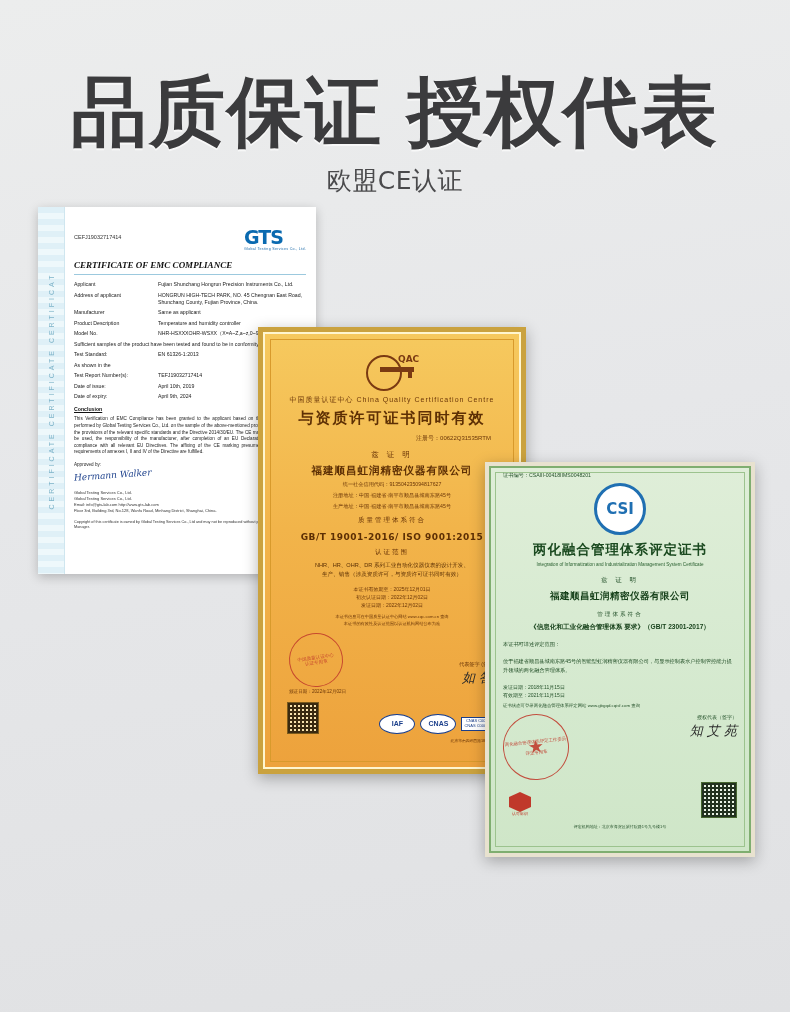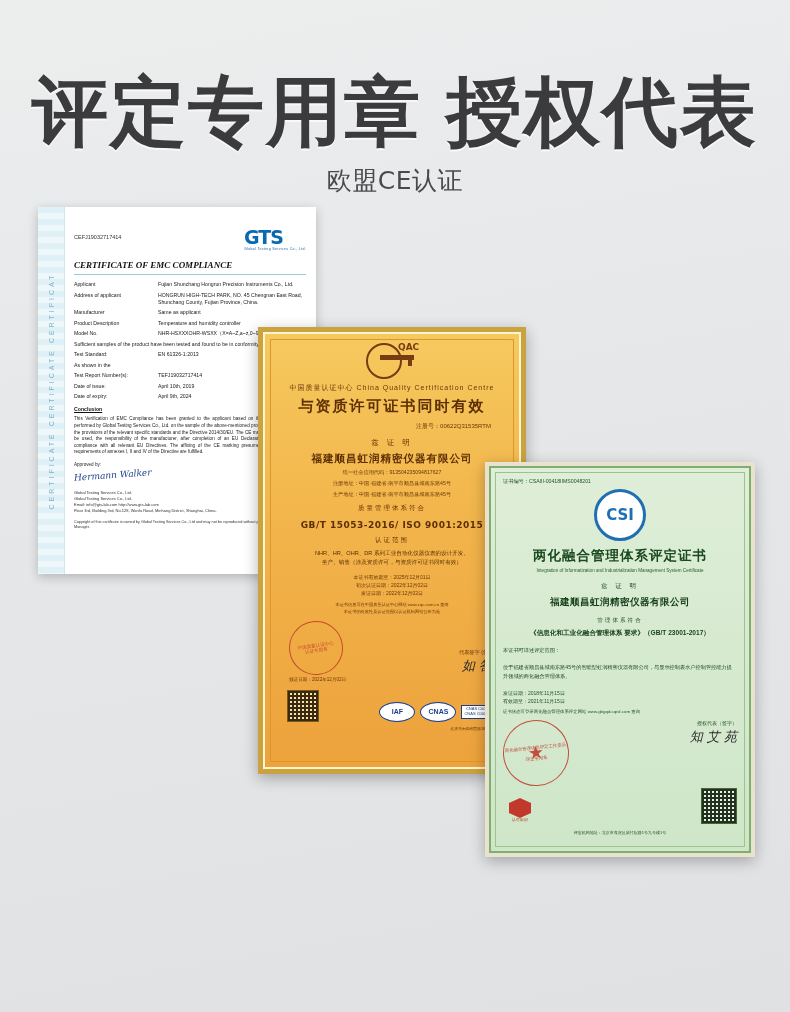--- a/index.html
+++ b/index.html
@@ -204,21 +204,21 @@
     border: 2px solid #fff6cf;
     box-sizing: border-box;
     position: relative;
     overflow: hidden;
   }
   .cert2 .inner:before {
     content:"";
     position:absolute; left:5px; right:5px; top:5px; bottom:5px;
     border: 1px solid #d89a2c;
   }
-  .c2-wrap { position:relative; padding: 8px 18px; text-align:center; color:#5a2f05; }
+  .c2-wrap { position:relative; padding: 20px 18px; text-align:center; color:#5a2f05; }
   .qac-seal {
     width: 60px; height: 36px;
     margin: 0 auto 5px auto;
     position: relative;
   }
   .qac-seal .ring {
     position:absolute; left: 4px; top: 1px;
     width: 32px; height: 32px;
     border: 2.5px solid #7a3a12;
     border-radius: 50%;
@@ -302,21 +302,21 @@
     box-shadow: 0 4px 14px rgba(0,0,0,0.28);
     z-index: 4;
   }
   .cert3 .inner {
     width:100%; height:100%;
     background: linear-gradient(180deg,#dfeed8 0%, #d6ead0 50%, #cfe6c8 100%);
     border: 2px solid #7fae70;
     box-sizing: border-box;
     position: relative;
     overflow:hidden;
-    padding: 10px 12px;
+    padding: 4px 12px;
   }
   .cert3 .inner:before{
     content:"";
     position:absolute; left:4px; right:4px; top:4px; bottom:4px;
     border:1px solid #9cc38e;
   }
   .c3-wrap { position:relative; text-align:center; color:#1d4a22;}
   .c3-no { font-size: 5.2px; text-align:left; color:#24512a;}
   .csi-logo {
     margin: 4px auto 2px auto;
@@ -369,21 +369,21 @@
      repeating-linear-gradient(90deg,#22311f 0 2px, transparent 2px 4px);
      background-color:#e9f2e4; border:1px solid #46662f;}
   .c3-footer { font-size: 4px; color:#24512a; text-align:center; margin-top: 6px;}
 </style>
 </head>
 <body>
 
 <div class="page">
 
   <div class="headline">
-    <span>评定专用章</span><span class="gap"></span><span>授权代表</span>
+    <span>品质保证</span><span class="gap"></span><span>授权代表</span>
   </div>
   <div class="subline2">欧盟CE认证</div>
 
   <div class="certs">
 
     <div class="cert1">
       <div class="sideband">
         <span>CERTIFICATE CERTIFICATE CERTIFICAT</span>
       </div>
       <div class="body">
@@ -471,21 +471,21 @@
           </div>
           <div class="c2-org">中国质量认证中心 China Quality Certification Centre</div>
           <div class="c2-title">与资质许可证书同时有效</div>
           <div class="c2-no">注册号：00622Q31535RTM</div>
           <div class="c2-zsm">兹 证 明</div>
           <div class="c2-company">福建顺昌虹润精密仪器有限公司</div>
           <div class="c2-line">统一社会信用代码：913504235094817627</div>
           <div class="c2-line">注册地址：中国·福建省·南平市顺昌县城南东路45号</div>
           <div class="c2-line">生产地址：中国·福建省·南平市顺昌县城南东路45号</div>
           <div class="c2-scope-h">质量管理体系符合</div>
-          <div class="c2-std">GB/T 15053-2016/ ISO 9001:2015</div>
+          <div class="c2-std">GB/T 19001-2016/ ISO 9001:2015</div>
           <div class="c2-scope-h">认证范围</div>
           <div class="c2-scope" style="white-space:pre-line">NHR、HR、OHR、DR 系列工业自动化仪器仪表的设计开发、
 生产、销售（涉及资质许可，与资质许可证书同时有效）</div>
           <div class="c2-dates" style="white-space:pre-line">本证书有效期至：2025年12月01日
 初次认证日期：2022年12月02日
 发证日期：2022年12月02日</div>
           <div class="c2-note" style="white-space:pre-line">本证书信息可在中国质量认证中心网站 www.cqc.com.cn 查询
 本证书的有效性及认证范围以认证机构网站公布为准</div>
 
           <div class="c2-sigrow">

